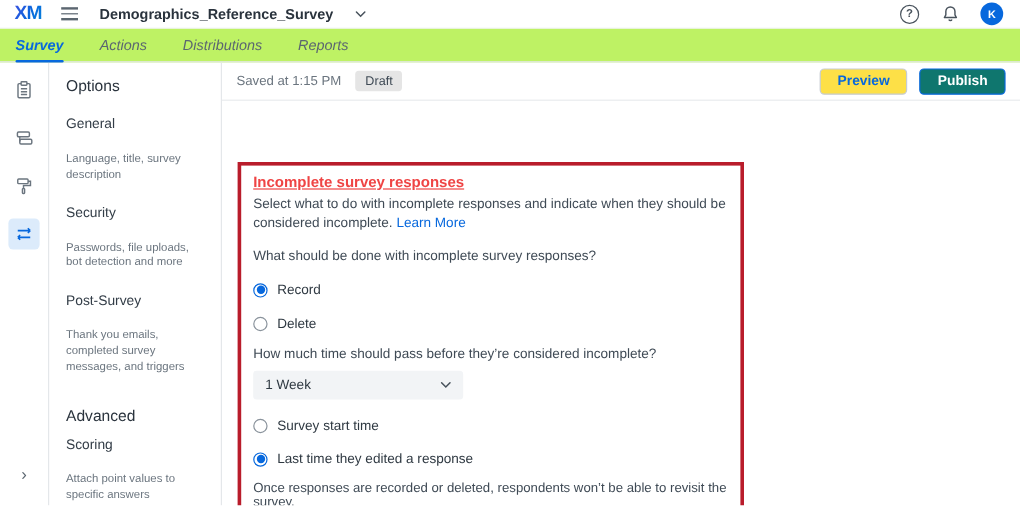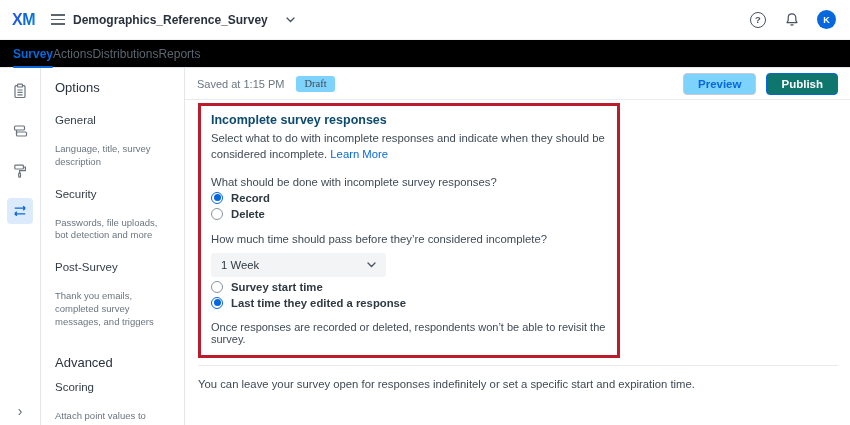--- a/index.html
+++ b/index.html
@@ -1,40 +1,40 @@
 <!DOCTYPE html>
 <html><head>
 <meta charset="utf-8">
 <style>
   * { margin:0; padding:0; box-sizing:border-box; }
   html,body { width:850px; height:425px; overflow:hidden; background:#fff;
     font-family:"Liberation Sans", sans-serif; color:#333d47; }
 
   
-  .topbar { height:40px; display:flex; align-items:center; padding:0 14px 0 12px;
+  .topbar { height:24px; display:flex; align-items:center; padding:0 14px 0 12px;
     background:#fff; border-bottom:1px solid #f0f2f4; }
   .logo { font-size:16px; font-weight:800; letter-spacing:-0.5px;
     background:linear-gradient(120deg,#3b4fe0 0%,#0768dd 55%,#0b87da 100%);
     -webkit-background-clip:text; background-clip:text; color:transparent; cursor:pointer; }
   .hamburger { margin-left:16px; display:flex; flex-direction:column; gap:3px; cursor:pointer; }
   .hamburger i { display:block; width:14px; height:1.6px; background:#5b6670; }
-  .survey-title { margin-left:8px; display:flex; align-items:center; gap:18px;
+  .survey-title { margin-left:18px; display:flex; align-items:center; gap:18px;
     font-size:12px; font-weight:700; color:#2a333d; cursor:pointer; }
   .spacer { flex:1; }
   .iconbtn { width:18px; height:18px; display:flex; align-items:center; justify-content:center;
     margin-left:16px; cursor:pointer; }
   .help-circle { width:16px; height:16px; border:1.3px solid #49535d; border-radius:50%;
     display:flex; align-items:center; justify-content:center; font-size:9.5px; font-weight:700; color:#49535d; }
   .avatar { width:19px; height:19px; border-radius:50%; background:#0768dd; color:#fff;
     font-size:9px; font-weight:700; display:flex; align-items:center; justify-content:center;
     margin-left:16px; cursor:pointer; }
 
   
-  .tabbar { height:28px; display:flex; align-items:stretch; padding:0 0 0 13px;
-    border-bottom:1px solid #e4e7ea; background:#000000; }
+  .tabbar { height:28px; display:flex; align-items:stretch; gap:30px; padding:0 0 0 13px;
+    border-bottom:1px solid #e4e7ea; background:#bef264;font-style:italic; }
   .tab { display:flex; align-items:center; font-size:12px; color:#5b6670; cursor:pointer;
     position:relative; }
   .tab.active { color:#0768dd; font-weight:700; }
   .tab.active::after { content:""; position:absolute; left:0; right:0; bottom:-1px; height:2.5px;
     background:#0768dd; border-radius:2px; }
 
   
   .page { display:flex; height:369px; }
 
   
@@ -52,39 +52,39 @@
   .panel-divider { height:1px; background:#e9ebee; margin:0; }
   .side-item { padding:9px 14px 10px; cursor:pointer; }
   .side-item .t { font-size:11.5px; color:#333d47; }
   .side-item .s { font-size:9.5px; color:#6b757f; line-height:1.35; margin-top:17px; }
   .side-item.active { background:#e7f1fc; }
   .side-item.active .t { color:#0768dd; font-weight:700; }
   .side-item.active .s { color:#0768dd; }
   .adv-header { font-size:13px; font-weight:400; color:#2a333d; padding:12px 14px 2px; }
 
   
-  .main { flex:1; display:flex; flex-direction:column; min-width:0; }
+  .main { flex:1; display:flex; flex-direction:column; min-width:0;gap:48px; }
   .main-header { height:32px; display:flex; align-items:center; padding:0 12px;
     border-bottom:1px solid #e9ebee; }
   .saved { font-size:11px; color:#6b757f; }
-  .badge { margin-left:12px; background:#7dd3fc; color:#3f4a55; font-size:10.5px;
-    padding:2.5px 8px; border-radius:3px;font-family:Liberation Serif, serif; }
+  .badge { margin-left:12px; background:#e5e5e5; color:#3f4a55; font-size:10.5px;
+    padding:2.5px 8px; border-radius:3px; }
   .btn { height:22px; padding:0 14px; font-size:11.5px; font-weight:700; border-radius:4px;
     cursor:pointer; font-family:inherit; }
-  .btn-preview { background:#7dd3fc; color:#0768dd; border:1px solid #c6ccd2; margin-right:10px; }
+  .btn-preview { background:#fde047; color:#0768dd; border:1px solid #c6ccd2; margin-right:10px; }
   .btn-publish { background:#0f766e; color:#fff; border:1px solid #0768dd; }
 
   .content { flex:1; padding:3px 12px 0 13px; overflow:hidden; }
 
   .annotated { border:3px solid #b91c2b; width:422px; padding:7px 10px 10px; }
-  .sec-title { font-size:12.5px; font-weight:700; color:#0c4a6e; }
+  .sec-title { font-size:12.5px; font-weight:700; color:#ef4444;text-decoration:underline; }
   .sec-desc { font-size:11.3px; color:#3f4a55; line-height:1.4; margin-top:4px; max-width:400px; }
   .link { color:#0768dd; cursor:pointer; }
   .q-label { font-size:11.3px; color:#3f4a55; margin-top:13px; }
-  .radio-row { display:flex; align-items:center; gap:8px; margin-top:4px; cursor:pointer;font-weight:bold; }
+  .radio-row { display:flex; align-items:center; gap:8px; margin-top:16px; cursor:pointer; }
   .radio-row:first-of-type { margin-top:9px; }
   .radio { width:12px; height:12px; border-radius:50%; border:1px solid #8a939c; background:#fff;
     display:flex; align-items:center; justify-content:center; flex:0 0 auto; }
   .radio.sel { border:1px solid #0768dd; }
   .radio.sel i { display:block; width:7px; height:7px; border-radius:50%; background:#0768dd; }
   .radio-label { font-size:11.3px; color:#2f3942; }
   .select { width:175px; height:24px; background:#f2f4f6; border-radius:3px; margin-top:8px;
     display:flex; align-items:center; justify-content:space-between; padding:0 10px;
     font-size:11.3px; color:#2f3942; cursor:pointer; }
   .note { font-size:11px; color:#3f4a55; margin-top:12px; }

